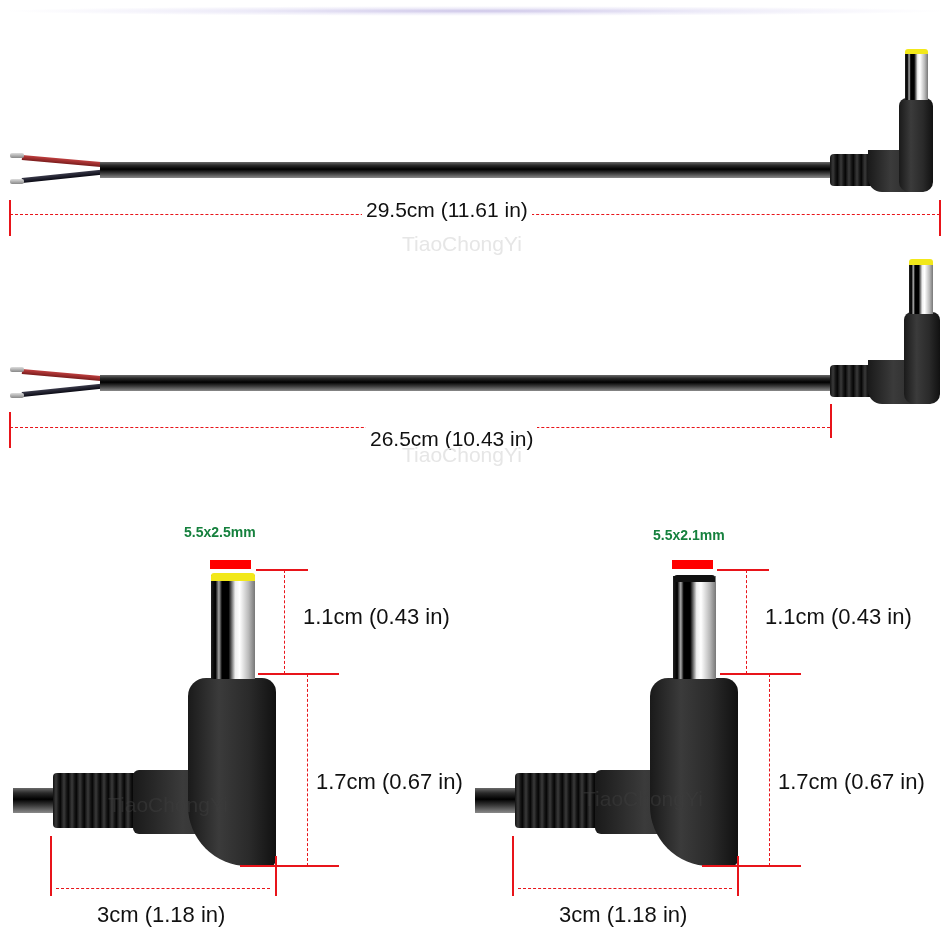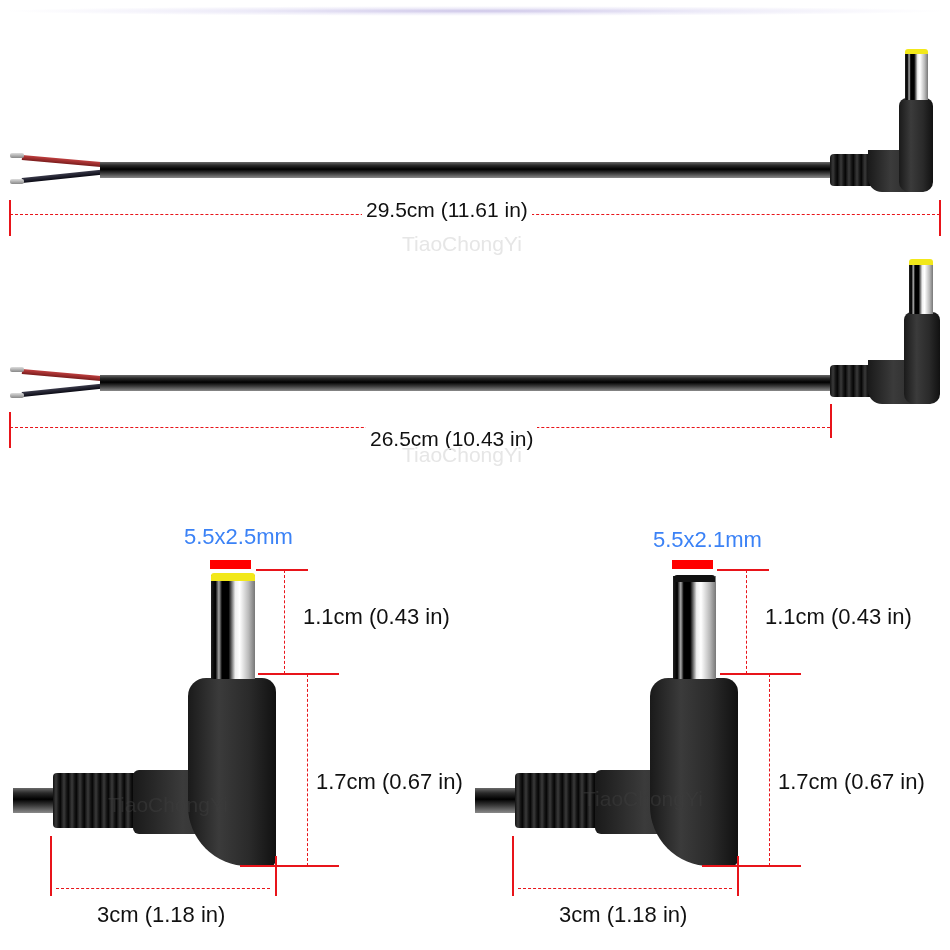--- a/index.html
+++ b/index.html
@@ -3,21 +3,21 @@
 <meta charset="utf-8">
 <style>
   html, body { margin:0; padding:0; background:#ffffff; }
   body { width:950px; height:950px; position:relative; overflow:hidden; font-family:"Liberation Sans", sans-serif; }
   .abs { position:absolute; }
   .topglow { left:0; top:6px; width:950px; height:10px;
     background: radial-gradient(ellipse at center, rgba(190,180,225,0.75) 0%, rgba(215,210,240,0.45) 35%, rgba(255,255,255,0) 70%); }
   .label { color:#111; white-space:nowrap; }
   .len-label { font-size:21px; background:#fff; padding:0 4px; }
   .dim-label { font-size:22px; }
-  .spec-label { font-size:22px; font-weight:normal; color:#3b82f6; }
+  .spec-label { font-size:14px; font-weight:bold; color:#15803d; }
   .wm { color:#e6e6e6; font-size:21px; }
   .wm-dark { color:rgba(60,60,60,0.55); font-size:21px; }
   .red-solid { background:#e8141a; }
   .red-dash-h { height:0; border-top:1.5px dashed #e8141a; }
   .red-dash-v { width:0; border-left:1.5px dashed #e8141a; }
   .cable { background: linear-gradient(to bottom, #6a6a6a 0%, #2a2a2a 20%, #000 45%, #3a3a3a 70%, #8a8a8a 100%); }
   .wire-red { background:linear-gradient(#c04040,#7a1c1c); }
   .wire-blk { background:linear-gradient(#3a3a4a,#0a0a14); }
   .tip { background:linear-gradient(#ddd,#888); border-radius:2px; }
   .plug-body { background: linear-gradient(to right, #1a1a1a 0%, #3b3b3b 35%, #2a2a2a 70%, #111 100%); }

